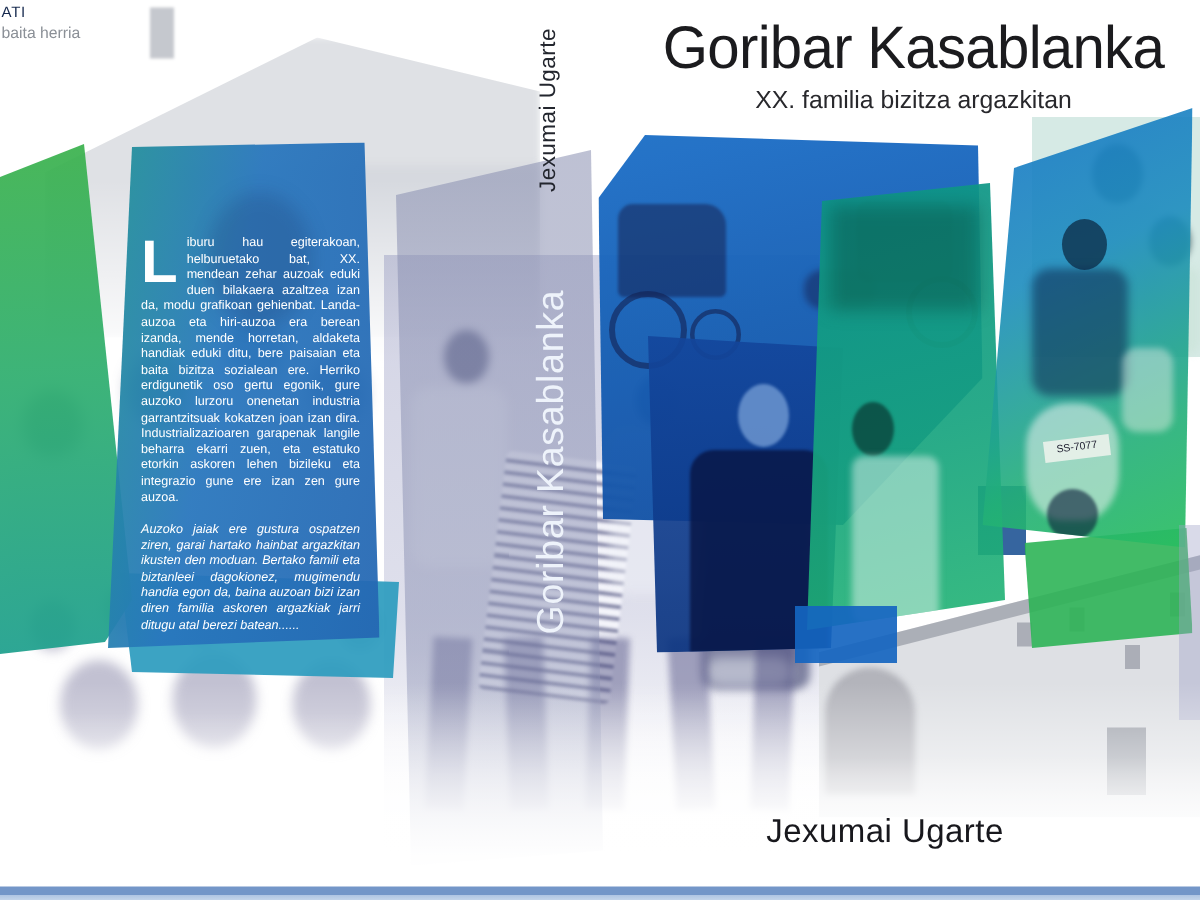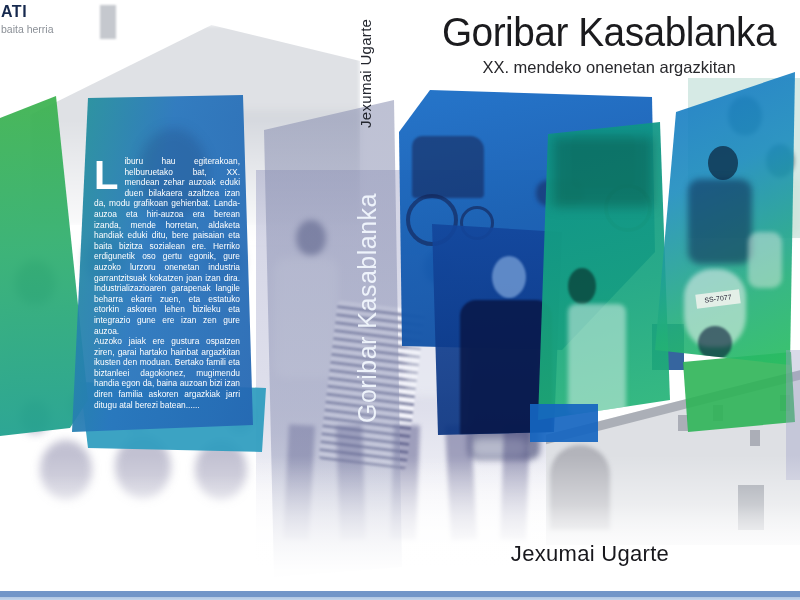--- a/index.html
+++ b/index.html
@@ -85,31 +85,31 @@
   .vp-wheel{left:52px;top:262px;width:34px;height:34px;background:rgba(8,25,55,.6);border-radius:50%;filter:blur(1px);}
   .vp-seat{left:102px;top:168px;width:34px;height:56px;background:rgba(235,240,232,.45);filter:blur(2px);border-radius:10px;}
   #rect-blue-b{left:530px;top:404px;width:68px;height:38px;background:#1565c0;opacity:.92;}
   #rect-lav{left:786px;top:350px;width:14px;height:130px;background:rgba(160,162,200,.4);}
   #fade-bottom{left:0;top:455px;width:800px;height:137px;
             background:linear-gradient(180deg,rgba(255,255,255,0) 0%,rgba(255,255,255,.55) 45%,rgba(255,255,255,.97) 85%,#fff 100%);}
   #bar{left:0;top:591px;width:800px;height:9px;
        background:linear-gradient(180deg,#7396c8 0%,#7396c8 62%,#aec4e2 62%,#c4d5ea 100%);}
   
   #logo{left:1px;top:3px;color:#16294e;}
-  #logo .l1{font-size:16px;font-weight:bold;letter-spacing:.5px;}
+  #logo .l1{font-size:10px;font-weight:normal;letter-spacing:.5px;}
   #logo .l2{font-size:10.5px;color:#8b9097;margin-top:2px;}
   #title-block{left:420px;top:10px;width:378px;text-align:center;color:#1b1b1e;}
   #title-block h1{margin:0;font-size:40px;font-weight:500;letter-spacing:-0.5px;transform:scaleX(.97);}
   #title-block .sub{font-size:16.5px;color:#28282c;margin-top:3px;}
   .vtext{writing-mode:vertical-rl;transform:rotate(180deg);}
   #spine-author{left:357px;top:8px;width:26px;height:120px;font-size:15px;color:#23262e;letter-spacing:.3px;}
   #spine-title{left:353px;top:165px;width:38px;height:258px;font-size:25px;color:rgba(240,245,252,.97);letter-spacing:.5px;}
   #back-text{left:94px;top:156px;width:146px;color:#fff;font-size:8.4px;line-height:10.6px;text-align:justify;}
   #back-text .dropcap{float:left;font-size:40px;line-height:33px;font-weight:700;margin:3px 6px 0 0;}
-  #back-text .p2{}
+  #back-text .p2{margin-top:11px;font-style:italic;}
   #author-bottom{left:470px;top:541px;width:240px;text-align:center;font-size:22px;color:#18181d;letter-spacing:.3px;}
 </style>
 </head>
 <body>
 
 <div class="cover">
 
   <div class="abs" id="ph-village">
     <div class="abs v-roof"></div>
     <div class="abs v-wall"></div>
@@ -221,21 +221,21 @@
 
   <div class="abs" id="fade-bottom"></div>
 
   <div class="abs" id="logo">
     <div class="l1">ATI</div>
     <div class="l2">baita herria</div>
   </div>
 
   <div class="abs" id="title-block">
     <h1>Goribar Kasablanka</h1>
-    <div class="sub">XX. mendeko onenetan argazkitan</div>
+    <div class="sub">XX. familia bizitza argazkitan</div>
   </div>
 
   <div class="abs vtext" id="spine-author">Jexumai Ugarte</div>
   <div class="abs vtext" id="spine-title">Goribar Kasablanka</div>
 
   <div class="abs" id="back-text">
     <span class="dropcap">L</span><span>iburu hau egiterakoan, helburuetako bat, XX. mendean zehar auzoak eduki duen bilakaera azaltzea izan da, modu grafikoan gehienbat. Landa-auzoa eta hiri-auzoa era berean izanda, mende horretan, aldaketa handiak eduki ditu, bere paisaian eta baita bizitza sozialean ere. Herriko erdigunetik oso gertu egonik, gure auzoko lurzoru onenetan industria garrantzitsuak kokatzen joan izan dira. Industrializazioaren garapenak langile beharra ekarri zuen, eta estatuko etorkin askoren lehen bizileku eta integrazio gune ere izan zen gure auzoa.</span>
     <div class="p2">Auzoko jaiak ere gustura ospatzen ziren, garai hartako hainbat argazkitan ikusten den moduan. Bertako famili eta biztanleei dagokionez, mugimendu handia egon da, baina auzoan bizi izan diren familia askoren argazkiak jarri ditugu atal berezi batean......</div>
   </div>
 

